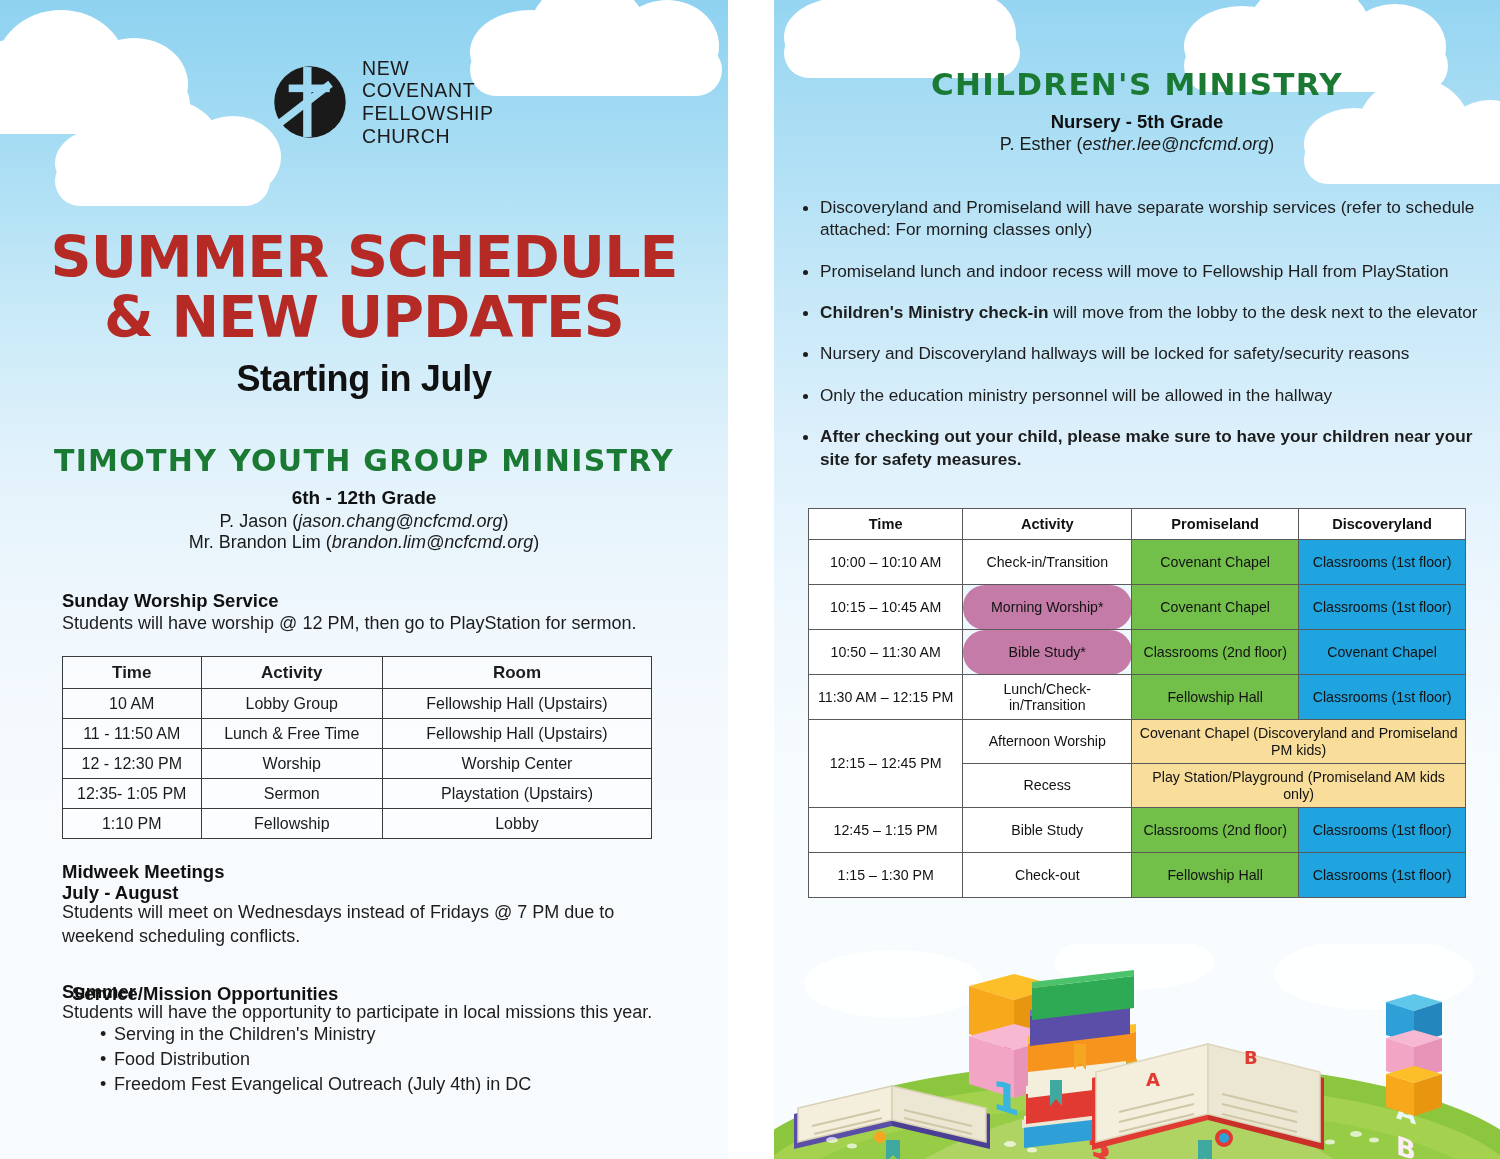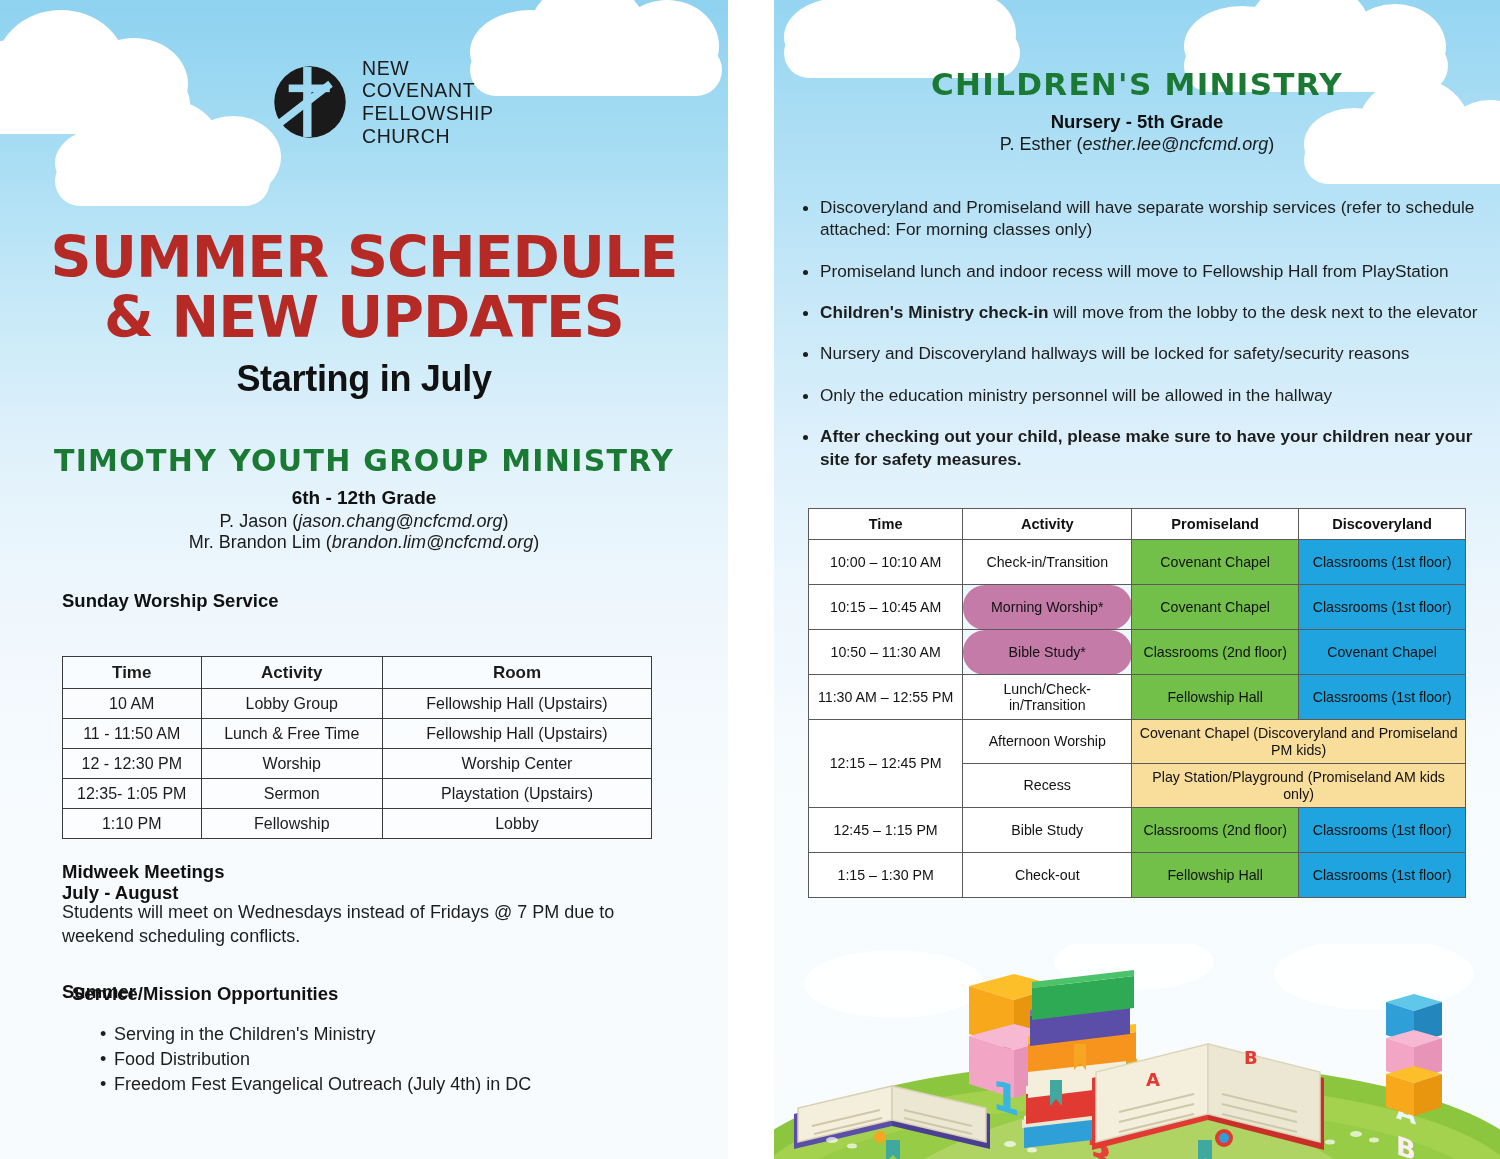--- a/index.html
+++ b/index.html
@@ -145,20 +145,21 @@
       <div>&amp; NEW UPDATES</div>
     </div>
     <div class="ttl-sub">Starting in July</div>
 
     <div class="ttl-timothy">TIMOTHY YOUTH GROUP MINISTRY</div>
     <div class="grade-line">6th - 12th Grade</div>
     <div class="lead-line lead1"><span>P. Jason (</span><em>jason.chang@ncfcmd.org</em><span>)</span></div>
     <div class="lead-line lead2"><span>Mr. Brandon Lim (</span><em>brandon.lim@ncfcmd.org</em><span>)</span></div>
 
     <div class="sec-h" style="left:62px;top:590px;">Sunday Worship Service</div>
+    <div class="sec-p" style="left:62px;top:612px;width:640px;">Students will have worship @ 12 PM, then go to PlayStation for sermon.</div>
 
     <table class="tbl-left">
       <thead>
         <tr>
           <th class="c0">Time</th>
           <th class="c1">Activity</th>
           <th class="c2">Room</th>
         </tr>
       </thead>
       <tbody>
@@ -189,20 +190,21 @@
         </tr>
       </tbody>
     </table>
 
     <div class="sec-h" style="left:62px;top:861px;">Midweek Meetings</div>
     <div class="sec-h" style="left:62px;top:882px;">July - August</div>
     <div class="sec-p" style="left:62px;top:901px;width:610px;">Students will meet on Wednesdays instead of Fridays @ 7 PM due to weekend scheduling conflicts.</div>
 
     <div class="sec-h" style="left:72px;top:960px;margin-top:23px;">Service/Mission Opportunities</div>
     <div class="sec-h" style="left:62px;top:981px;">Summer</div>
+    <div class="sec-p" style="left:62px;top:1001px;width:640px;">Students will have the opportunity to participate in local missions this year.</div>
 
     <div class="bullets" style="left:62px;top:1022px;width:640px;">
       <div>Serving in the Children's Ministry</div>
       <div>Food Distribution</div>
       <div>Freedom Fest Evangelical Outreach (July 4th) in DC</div>
     </div>
   </div>
 
   <div class="gap"></div>
 
@@ -262,21 +264,21 @@
           <td class="cell-green">Covenant Chapel</td>
           <td class="cell-blue">Classrooms (1st floor)</td>
         </tr>
         <tr style="height:45px;">
           <td class="time">10:50 – 11:30 AM</td>
           <td class="cell-mauve">Bible Study*</td>
           <td class="cell-green">Classrooms (2nd floor)</td>
           <td class="cell-blue">Covenant Chapel</td>
         </tr>
         <tr style="height:45px;">
-          <td class="time">11:30 AM – 12:55 PM</td>
+          <td class="time">11:30 AM – 12:15 PM</td>
           <td class="plain">Lunch/Check-in/Transition</td>
           <td class="cell-green">Fellowship Hall</td>
           <td class="cell-blue">Classrooms (1st floor)</td>
         </tr>
         <tr style="height:44px;">
           <td class="time" rowspan="2">12:15 – 12:45 PM</td>
           <td class="plain">Afternoon Worship</td>
           <td class="cell-yellow" colspan="2">Covenant Chapel (Discoveryland and Promiseland PM kids)</td>
         </tr>
         <tr style="height:44px;">

